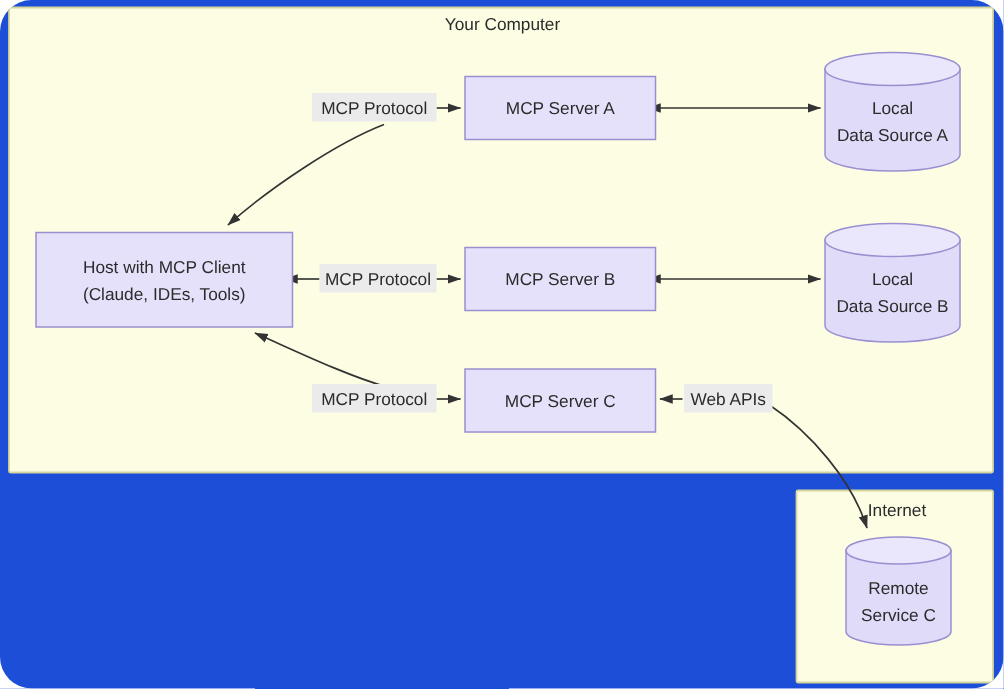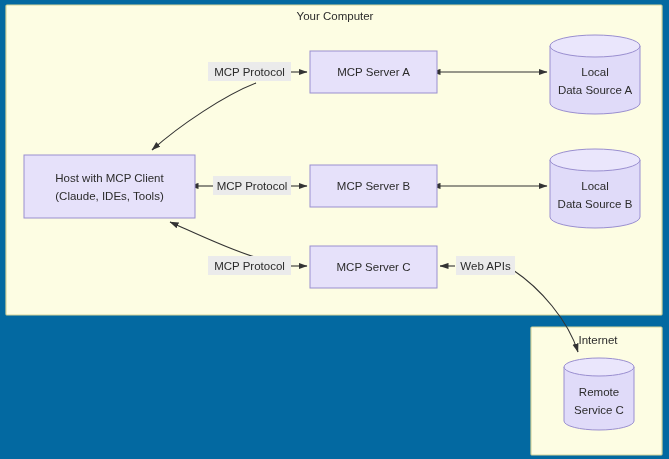--- a/index.html
+++ b/index.html
@@ -7,22 +7,23 @@
     padding: 0;
     background: #ffffff;
   }
   body {
     font-family: "Liberation Sans", sans-serif;
   }
   #diagram-root {
     position: relative;
     width: 669px;
     height: 459px;
-    background: #0369a1;
+    background: #1d4ed8;
     overflow: hidden;
+    border-radius: 21px;
   }
   svg.layer {
     position: absolute;
     left: 0;
     top: 0;
     width: 669px;
     height: 459px;
   }
   .node-text {
     font-family: "Liberation Sans", sans-serif;

